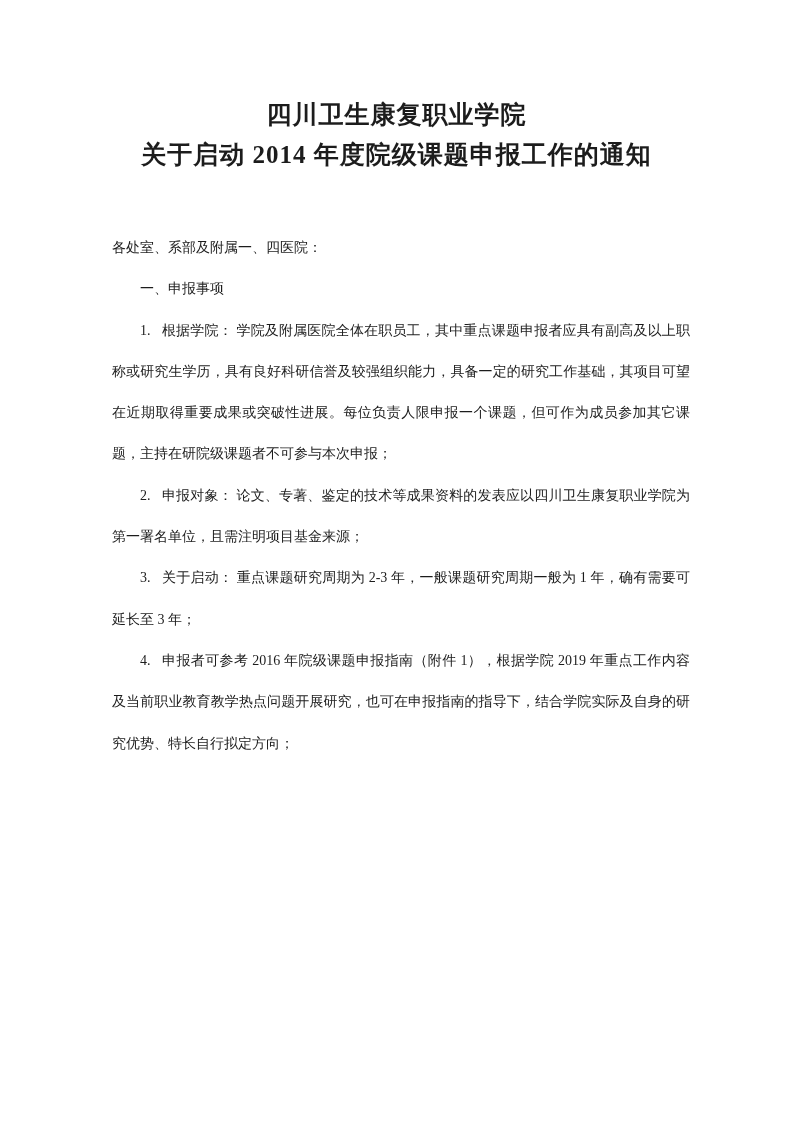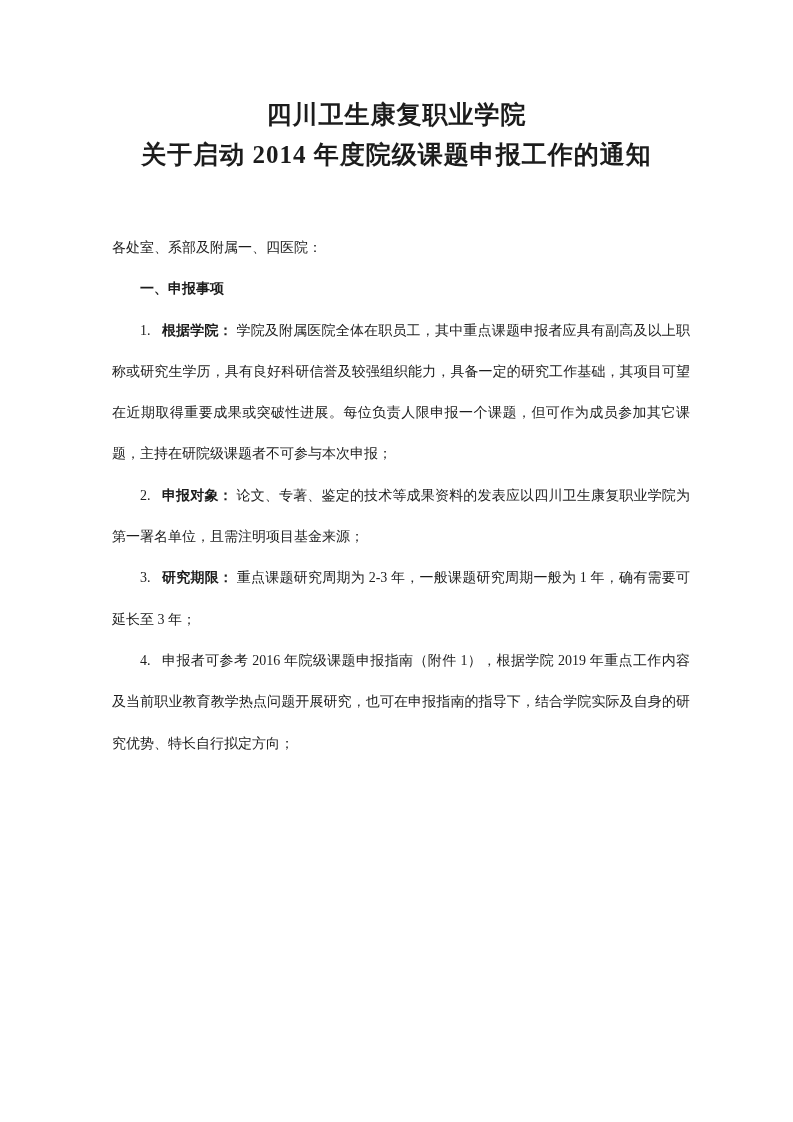--- a/index.html
+++ b/index.html
@@ -38,21 +38,21 @@
     text-align: justify;
   }
   .body-block p {
     margin: 0;
     padding: 0;
   }
   .indent {
     text-indent: 2em;
   }
   .bold {
-    font-weight: bold;
+    font-weight: normal;
   }
   .item-num {
     margin-right: 0.55em;
   }
 </style>
 </head>
 <body>
 
 <div class="page">
 
@@ -75,21 +75,21 @@
     </p>
 
     <p class="indent">
       <span class="item-num">2.</span>
       <span class="bold">申报对象：</span>
       <span>论文、专著、鉴定的技术等成果资料的发表应以四川卫生康复职业学院为第一署名单位，且需注明项目基金来源；</span>
     </p>
 
     <p class="indent">
       <span class="item-num">3.</span>
-      <span class="bold">研究期限：</span>
+      <span class="bold">关于启动：</span>
       <span>重点课题研究周期为 2-3 年，一般课题研究周期一般为 1 年，确有需要可延长至 3 年；</span>
     </p>
 
     <p class="indent">
       <span class="item-num">4.</span>
       <span class="bold"></span>
       <span>申报者可参考 2016 年院级课题申报指南（附件 1），根据学院 2019 年重点工作内容及当前职业教育教学热点问题开展研究，也可在申报指南的指导下，结合学院实际及自身的研究优势、特长自行拟定方向；</span>
     </p>
 
   </div>

